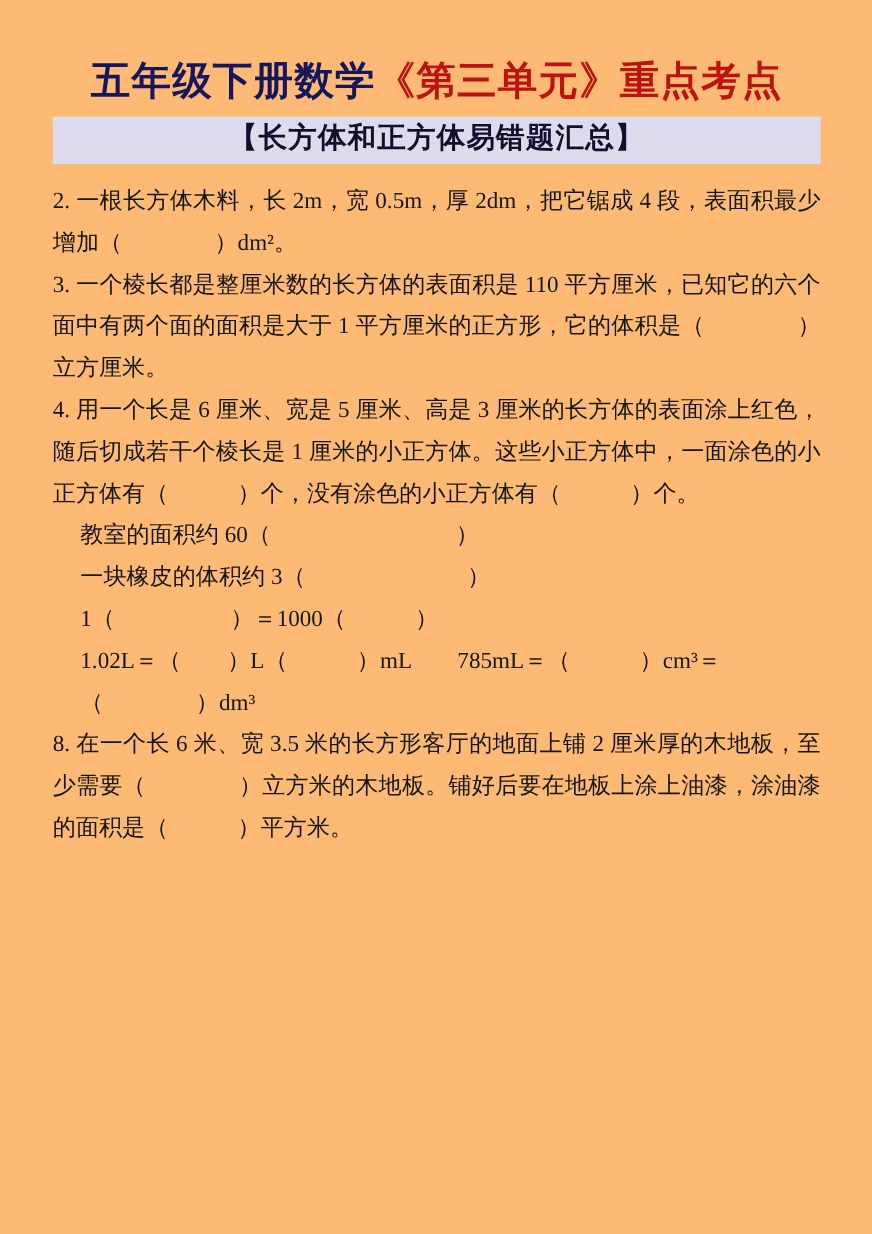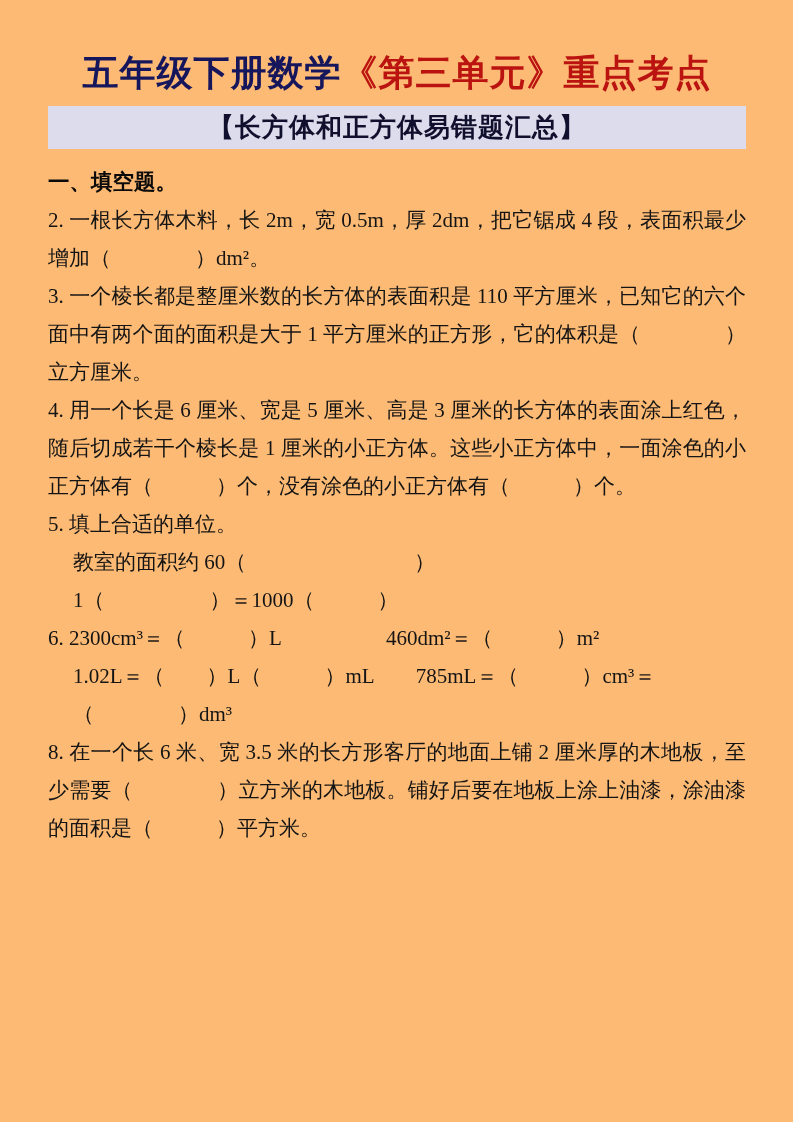--- a/index.html
+++ b/index.html
@@ -32,20 +32,21 @@
   .title .t-red  { color: #bb1410; }
   .banner {
     background: #dcdcec;
     height: 43px;
     line-height: 43px;
     text-align: center;
     font-size: 26px;
     font-weight: bold;
     color: #10102e;
     letter-spacing: 1px;
+    font-family: Liberation Mono, monospace;
   }
   .content {
     margin-top: 14px;
     font-size: 21px;
     line-height: 38px;
   }
   .section-heading {
     font-weight: bold;
     font-size: 21.5px;
     color: #0a0a0a;
@@ -64,33 +65,31 @@
 <div class="page">
 
   <h1 class="title"><span class="t-main">五年级下册数学</span><span class="t-red">《第三单元》重点考点</span></h1>
 
   <div class="banner">
     <span>【长方体和正方体易错题汇总】</span>
   </div>
 
   <div class="content">
 
-    <div class="section-heading">一、填空题。</div>
 
 
     <p class="q">2. 一根长方体木料，长 2m，宽 0.5m，厚 2dm，把它锯成 4 段，表面积最少增加（　　　　）dm²。</p>
 
     <p class="q">3. 一个棱长都是整厘米数的长方体的表面积是 110 平方厘米，已知它的六个面中有两个面的面积是大于 1 平方厘米的正方形，它的体积是（　　　　）立方厘米。</p>
 
     <p class="q">4. 用一个长是 6 厘米、宽是 5 厘米、高是 3 厘米的长方体的表面涂上红色，随后切成若干个棱长是 1 厘米的小正方体。这些小正方体中，一面涂色的小正方体有（　　　）个，没有涂色的小正方体有（　　　）个。</p>
 
-    <p class="q nojust">5. 填上合适的单位。</p>
     <p class="q nojust sub">教室的面积约 60（　　　　　　　　）</p>
+    <p class="q nojust sub">一块橡皮的体积约 3（　　　　　　　）</p>
     <p class="q nojust sub">1（　　　　　）＝1000（　　　）</p>
 
-    <p class="q nojust">6. 2300cm³＝（　　　）L　　　　　460dm²＝（　　　）m²</p>
     <p class="q nojust sub">1.02L＝（　　）L（　　　）mL　　785mL＝（　　　）cm³＝（　　　　）dm³</p>
 
 
     <p class="q">8. 在一个长 6 米、宽 3.5 米的长方形客厅的地面上铺 2 厘米厚的木地板，至少需要（　　　　）立方米的木地板。铺好后要在地板上涂上油漆，涂油漆的面积是（　　　）平方米。</p>
 
   </div>
 </div>
 
 </body></html>

